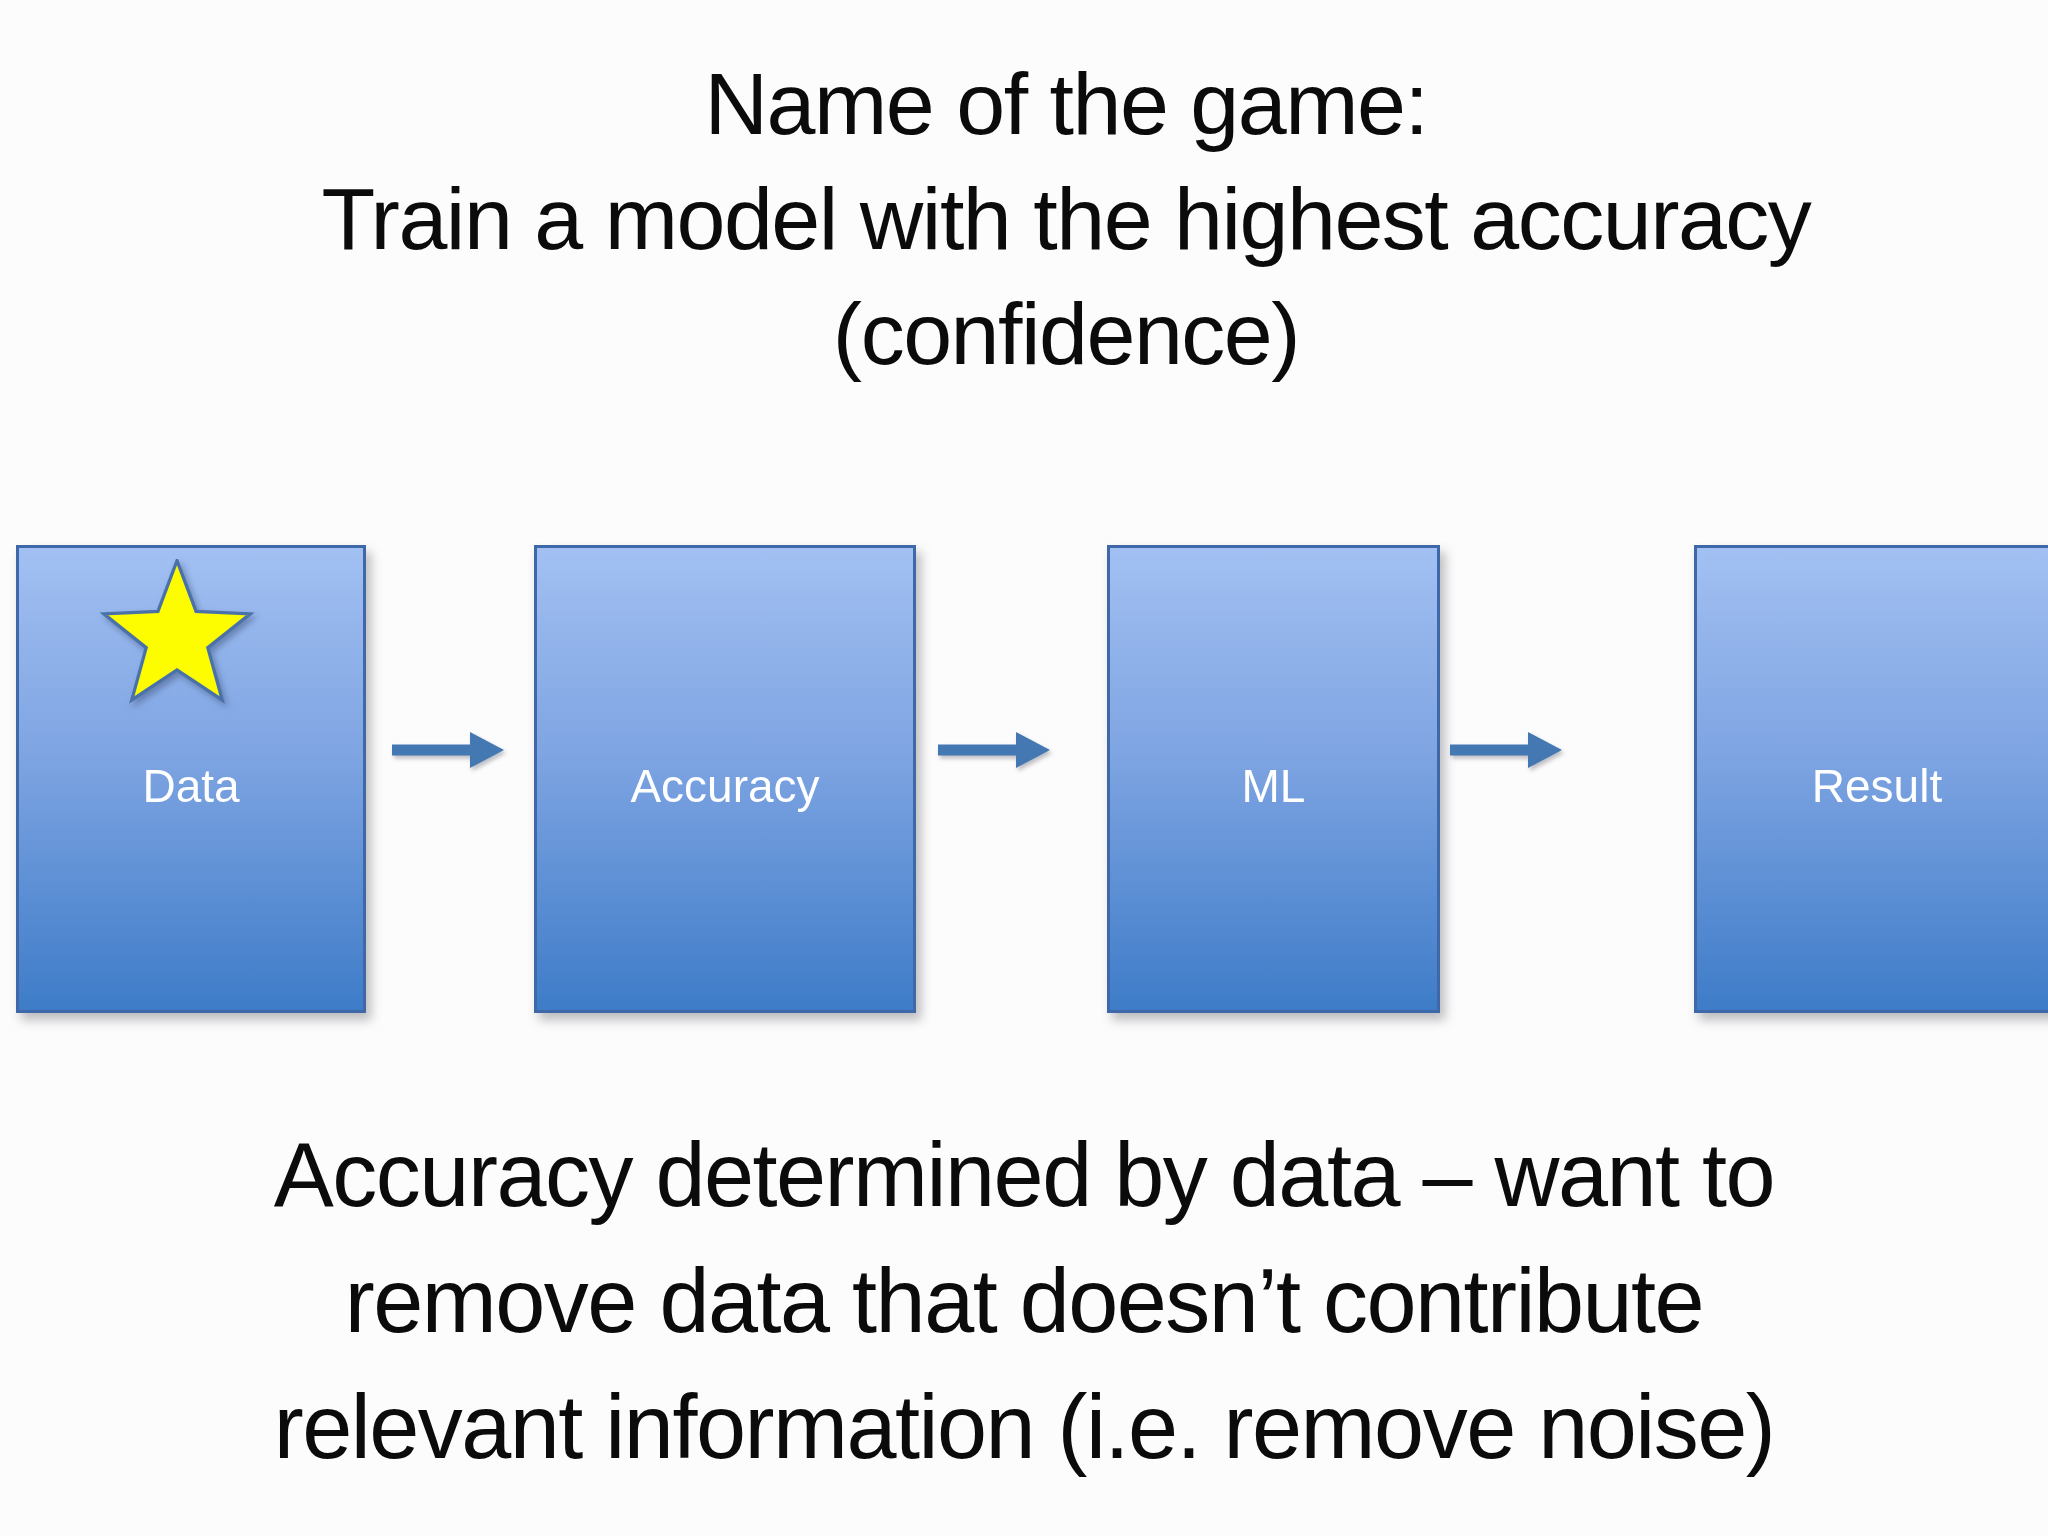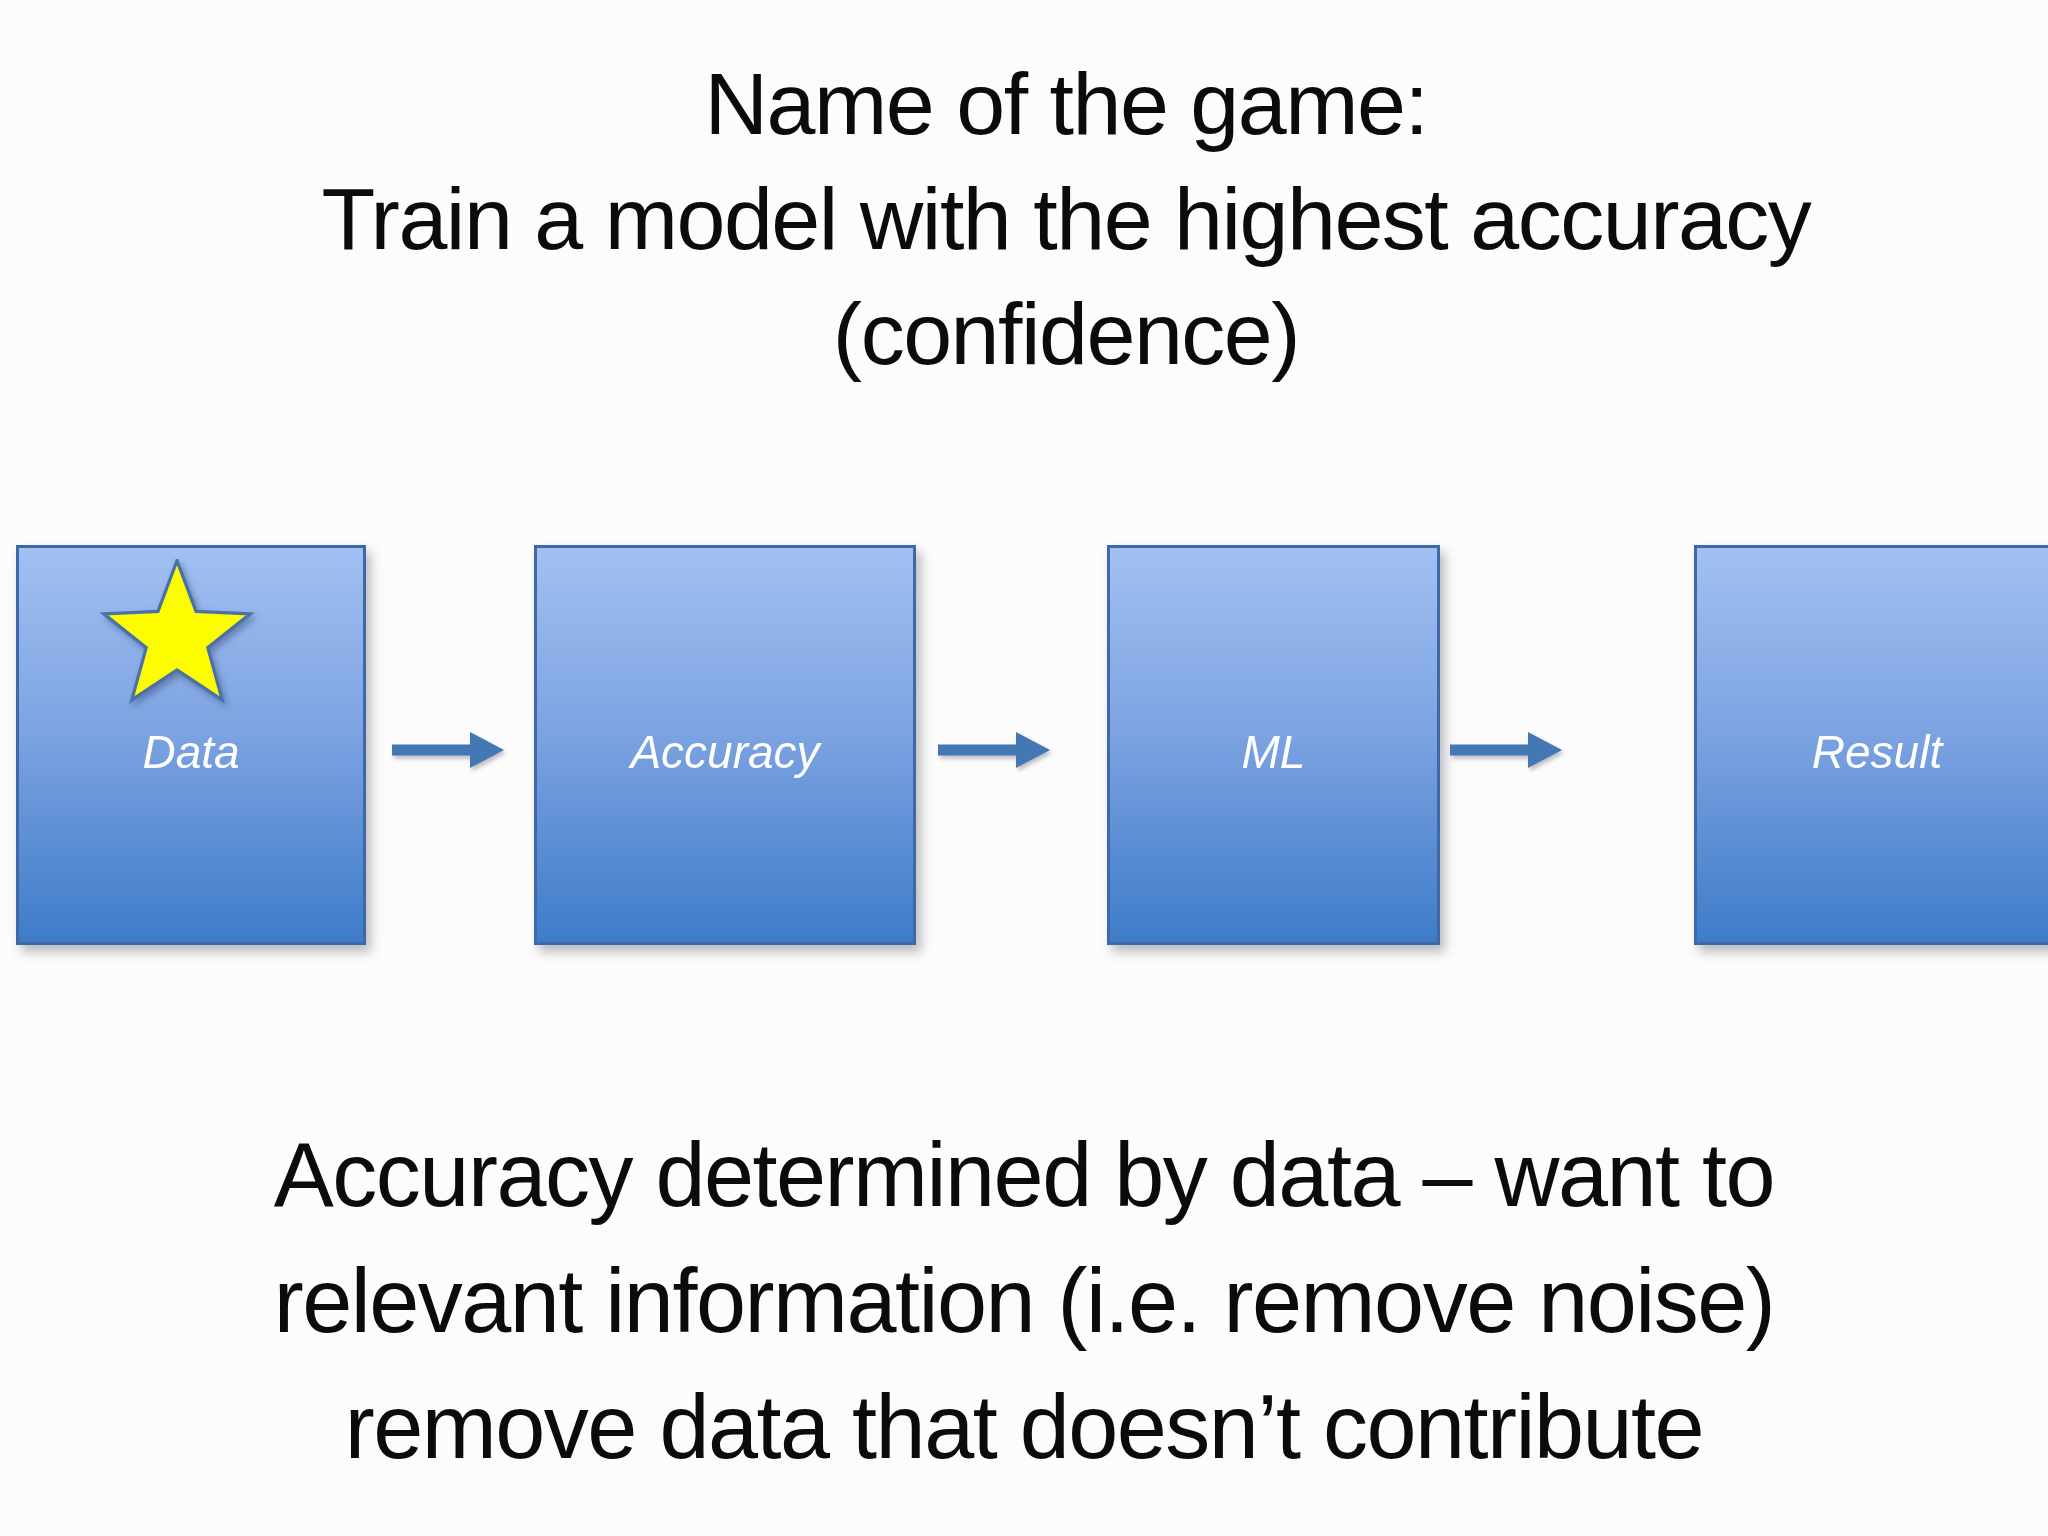--- a/index.html
+++ b/index.html
@@ -44,29 +44,28 @@
   .flow {
     position: absolute;
     top: 0;
     left: 0;
     width: 2048px;
     height: 1536px;
   }
   .box {
     position: absolute;
     top: 545px;
-    height: 400px;
+    height: 468px;
     box-sizing: border-box;
     background: linear-gradient(180deg, #a2c0f2 0%, #7ea4e2 45%, #3e7cc8 100%);
     border: 3px solid #3e68a8;
     box-shadow: 5px 7px 10px rgba(110, 110, 120, 0.45);
     display: flex;
     align-items: center;
     justify-content: center;
-    font-style: italic;
   }
   .box .label {
     color: #ffffff;
     font-size: 46px;
     padding-top: 14px;
     letter-spacing: 0px;
   }
   .box1 { left: 16px;   width: 350px; }
   .box2 { left: 534px;  width: 382px; }
   .box3 { left: 1107px; width: 333px; justify-content: center; }
@@ -135,17 +134,17 @@
     </svg>
 
     <div class="box box4">
       <span class="label">Result</span>
     </div>
 
   </div>
 
   <div class="caption">
     <div>Accuracy determined by data – want to</div>
+    <div>remove data that doesn’t contribute</div>
     <div>relevant information (i.e. remove noise)</div>
-    <div>remove data that doesn’t contribute</div>
   </div>
 
 </div>
 
 </body></html>

